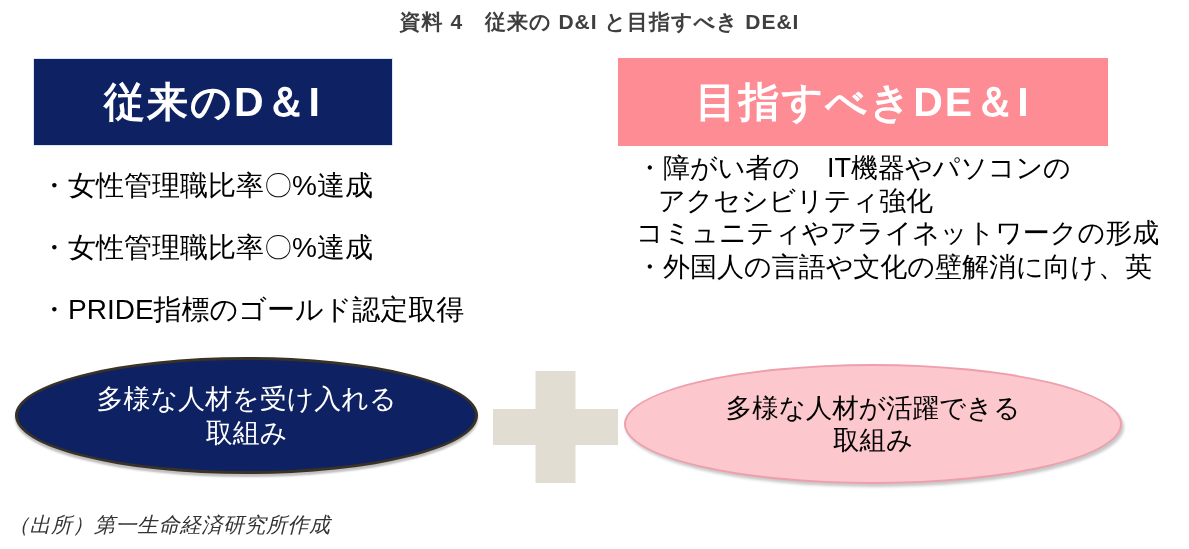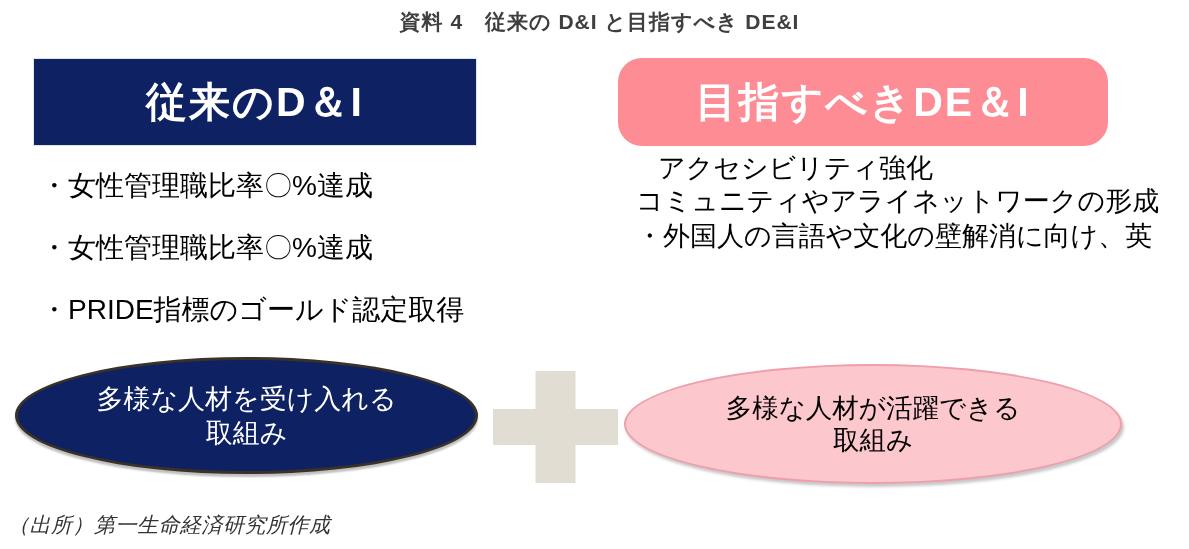--- a/index.html
+++ b/index.html
@@ -25,36 +25,36 @@
     position:absolute;top:8px;left:25px;width:1149px;
     text-align:center;font-size:21px;font-weight:bold;
     color:var(--title_gray);letter-spacing:1px;
   }
   .header-box{
     position:absolute;top:58px;height:88px;
     display:flex;align-items:center;justify-content:center;
     color:var(--white);font-weight:bold;font-size:41px;letter-spacing:2px;
   }
   .header-box.left{
-    left:33px;width:444px;background:var(--navy);
+    left:33px;width:360px;background:var(--navy);
     border:1px solid #dce6f2;box-sizing:border-box;
   }
   .header-box.right{
-    left:618px;width:490px;background:var(--pink);border-radius:24px;
+    left:618px;width:490px;background:var(--pink);
   }
   .bullet-list{position:absolute;list-style:none;margin:0;padding:0;}
   .bullet-list.left{
     left:40px;top:170px;font-size:28px;line-height:32px;
   }
   .bullet-list.left .bullet-item{margin-bottom:30px;}
   .bullet-list.right{
     left:636px;top:152px;width:548px;font-size:27px;line-height:32.5px;
   }
   .bullet-line.indent{padding-left:22px;}
-  .bullet-item.gap{margin-top:3px;}
+  .bullet-item.gap{margin-top:3px;font-family:Liberation Mono, monospace;}
   .oval{
     position:absolute;border-radius:50%;
     display:flex;flex-direction:column;align-items:center;justify-content:center;
     text-align:center;box-sizing:border-box;
   }
   .oval.left{
     left:15px;top:357px;width:463px;height:117px;
     background:var(--navy);border:3px solid var(--dark_border);
     color:var(--white);font-size:27px;line-height:34px;
     box-shadow:0 3px 2px rgba(0,0,0,0.25);
@@ -97,20 +97,21 @@
 </div>
 
 <div class="plus-shape"></div>
 
 <div class="header-box right">
   <span>目指すべきDE＆I</span>
 </div>
 
 <ul class="bullet-list right">
   <li class="bullet-item">
+    <div class="bullet-line">・障がい者の　IT機器やパソコンの</div>
     <div class="bullet-line indent">アクセシビリティ強化</div>
   </li>
   <li class="bullet-item">
     <div class="bullet-line">コミュニティやアライネットワークの形成</div>
   </li>
   <li class="bullet-item gap">
     <div class="bullet-line">・外国人の言語や文化の壁解消に向け、英</div>
   </li>
 </ul>
 

